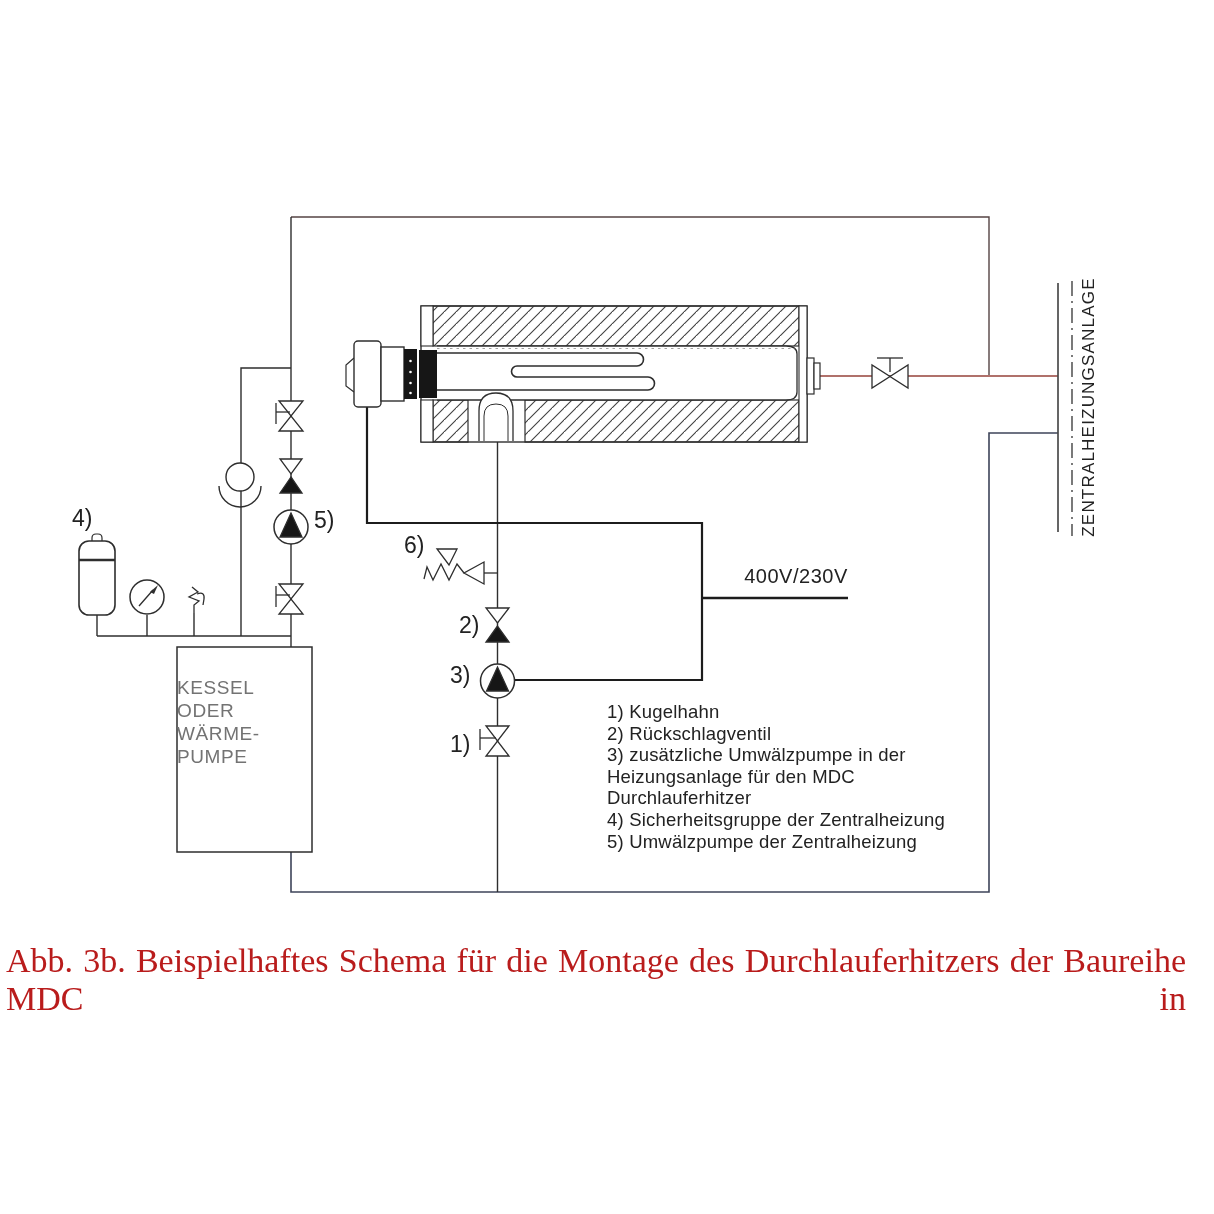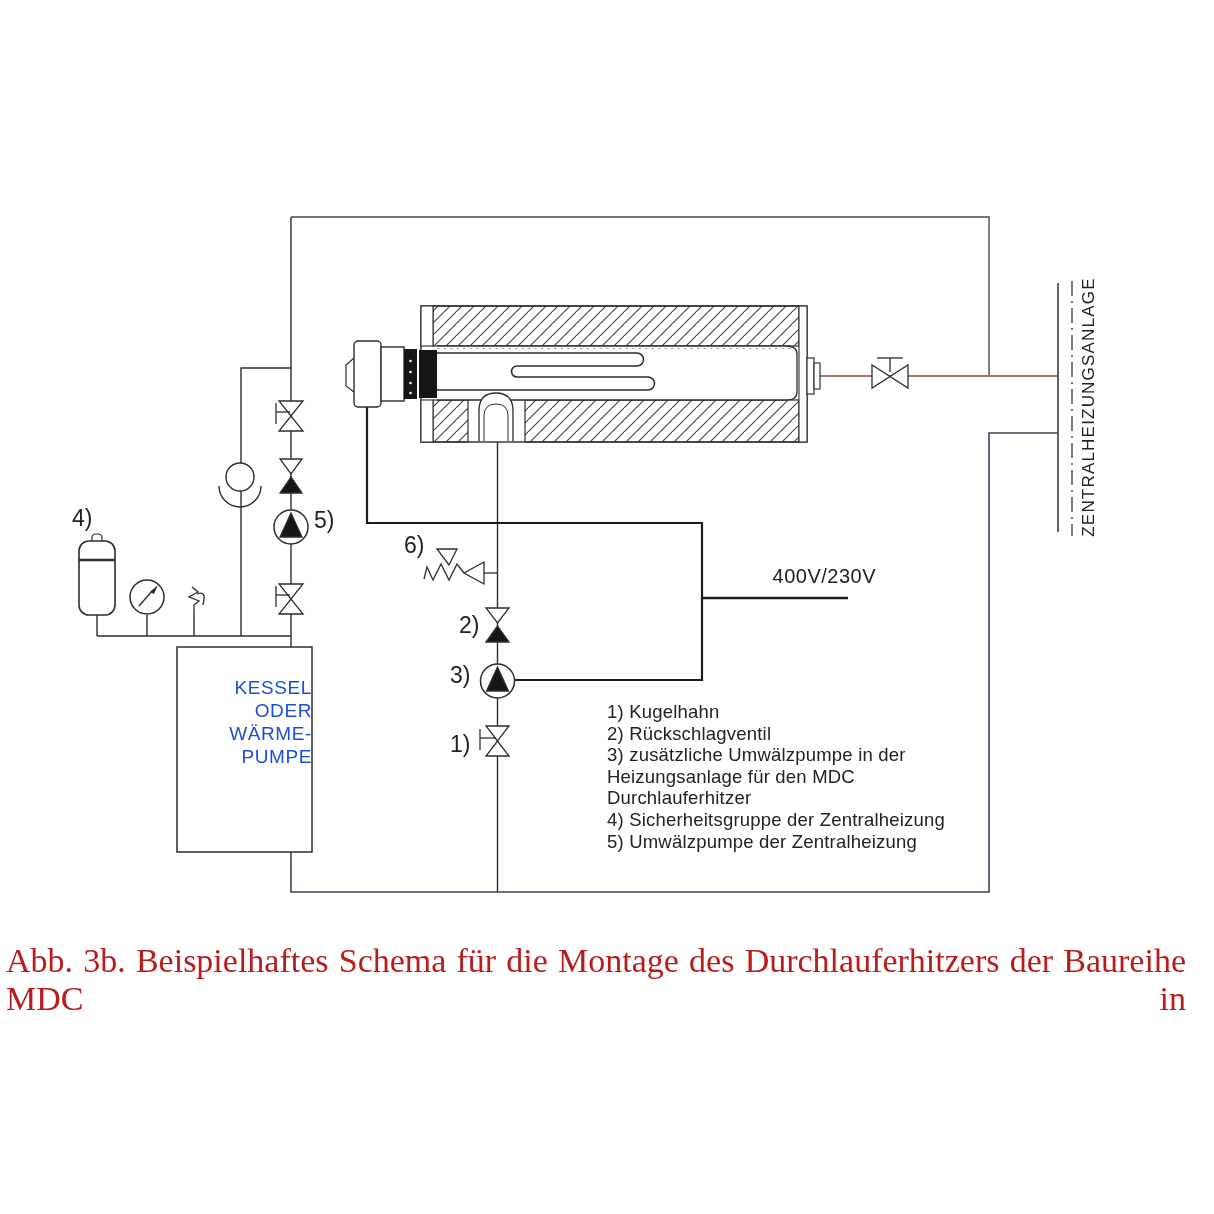--- a/index.html
+++ b/index.html
@@ -2,23 +2,23 @@
 <html><head>
 <meta charset="utf-8">
 <style>
   html,body{margin:0;padding:0;background:#ffffff;}
   #page{position:relative;width:1214px;height:1214px;background:#ffffff;overflow:hidden;
         font-family:"Liberation Sans","DejaVu Sans",sans-serif;color:#1f1f1f;}
   #schematic{position:absolute;left:0;top:0;}
   .abs{position:absolute;}
   .callout{font-size:23px;color:#222;}
   .legend-line{font-size:18.5px;line-height:21.6px;letter-spacing:.2px;color:#222;white-space:nowrap;margin-left:30px;}
-  #power-label{font-size:20px;letter-spacing:.5px;text-align:right;color:#222;}
-  #boiler-label{font-size:19px;line-height:23px;letter-spacing:.6px;text-align:right;
-                white-space:pre-line;color:#1d4ed8;}
+  #power-label{font-size:20px;letter-spacing:.5px;text-align:center;color:#222;}
+  #boiler-label{font-size:19px;line-height:23px;letter-spacing:.6px;text-align:left;
+                white-space:pre-line;color:#737373;}
   #wall-label{font-size:17px;letter-spacing:1.2px;text-align:center;color:#222;
               transform:rotate(-90deg);transform-origin:center;white-space:nowrap;}
   .caption{font-family:"Liberation Serif","DejaVu Serif",serif;font-size:34px;color:#b91c1c;}
   #caption-line1{text-align:justify;text-align-last:justify;}
 </style>
 </head>
 <body>
 
 <div id="page">
 

